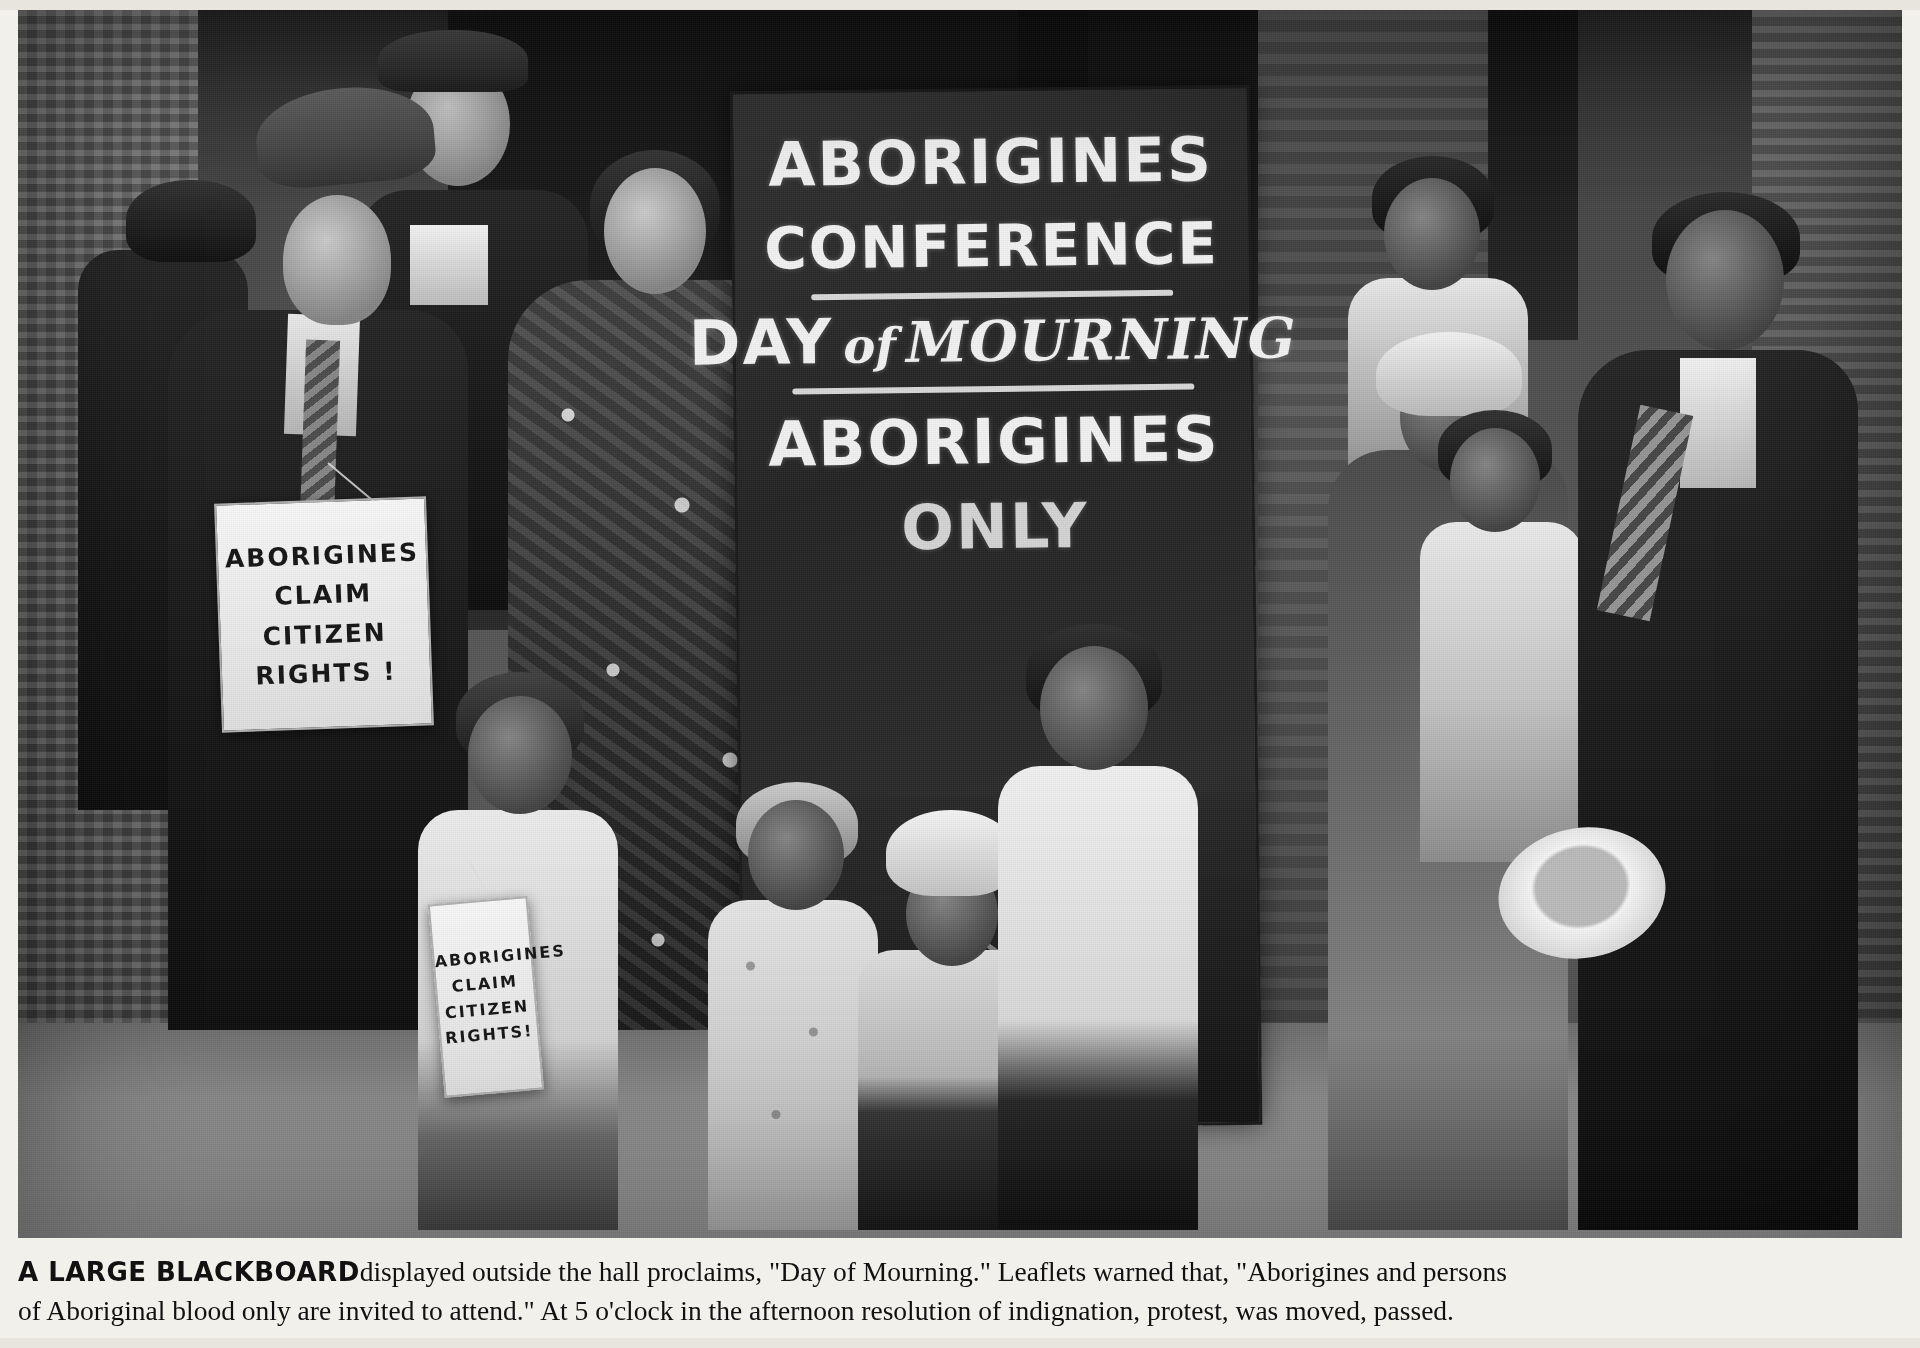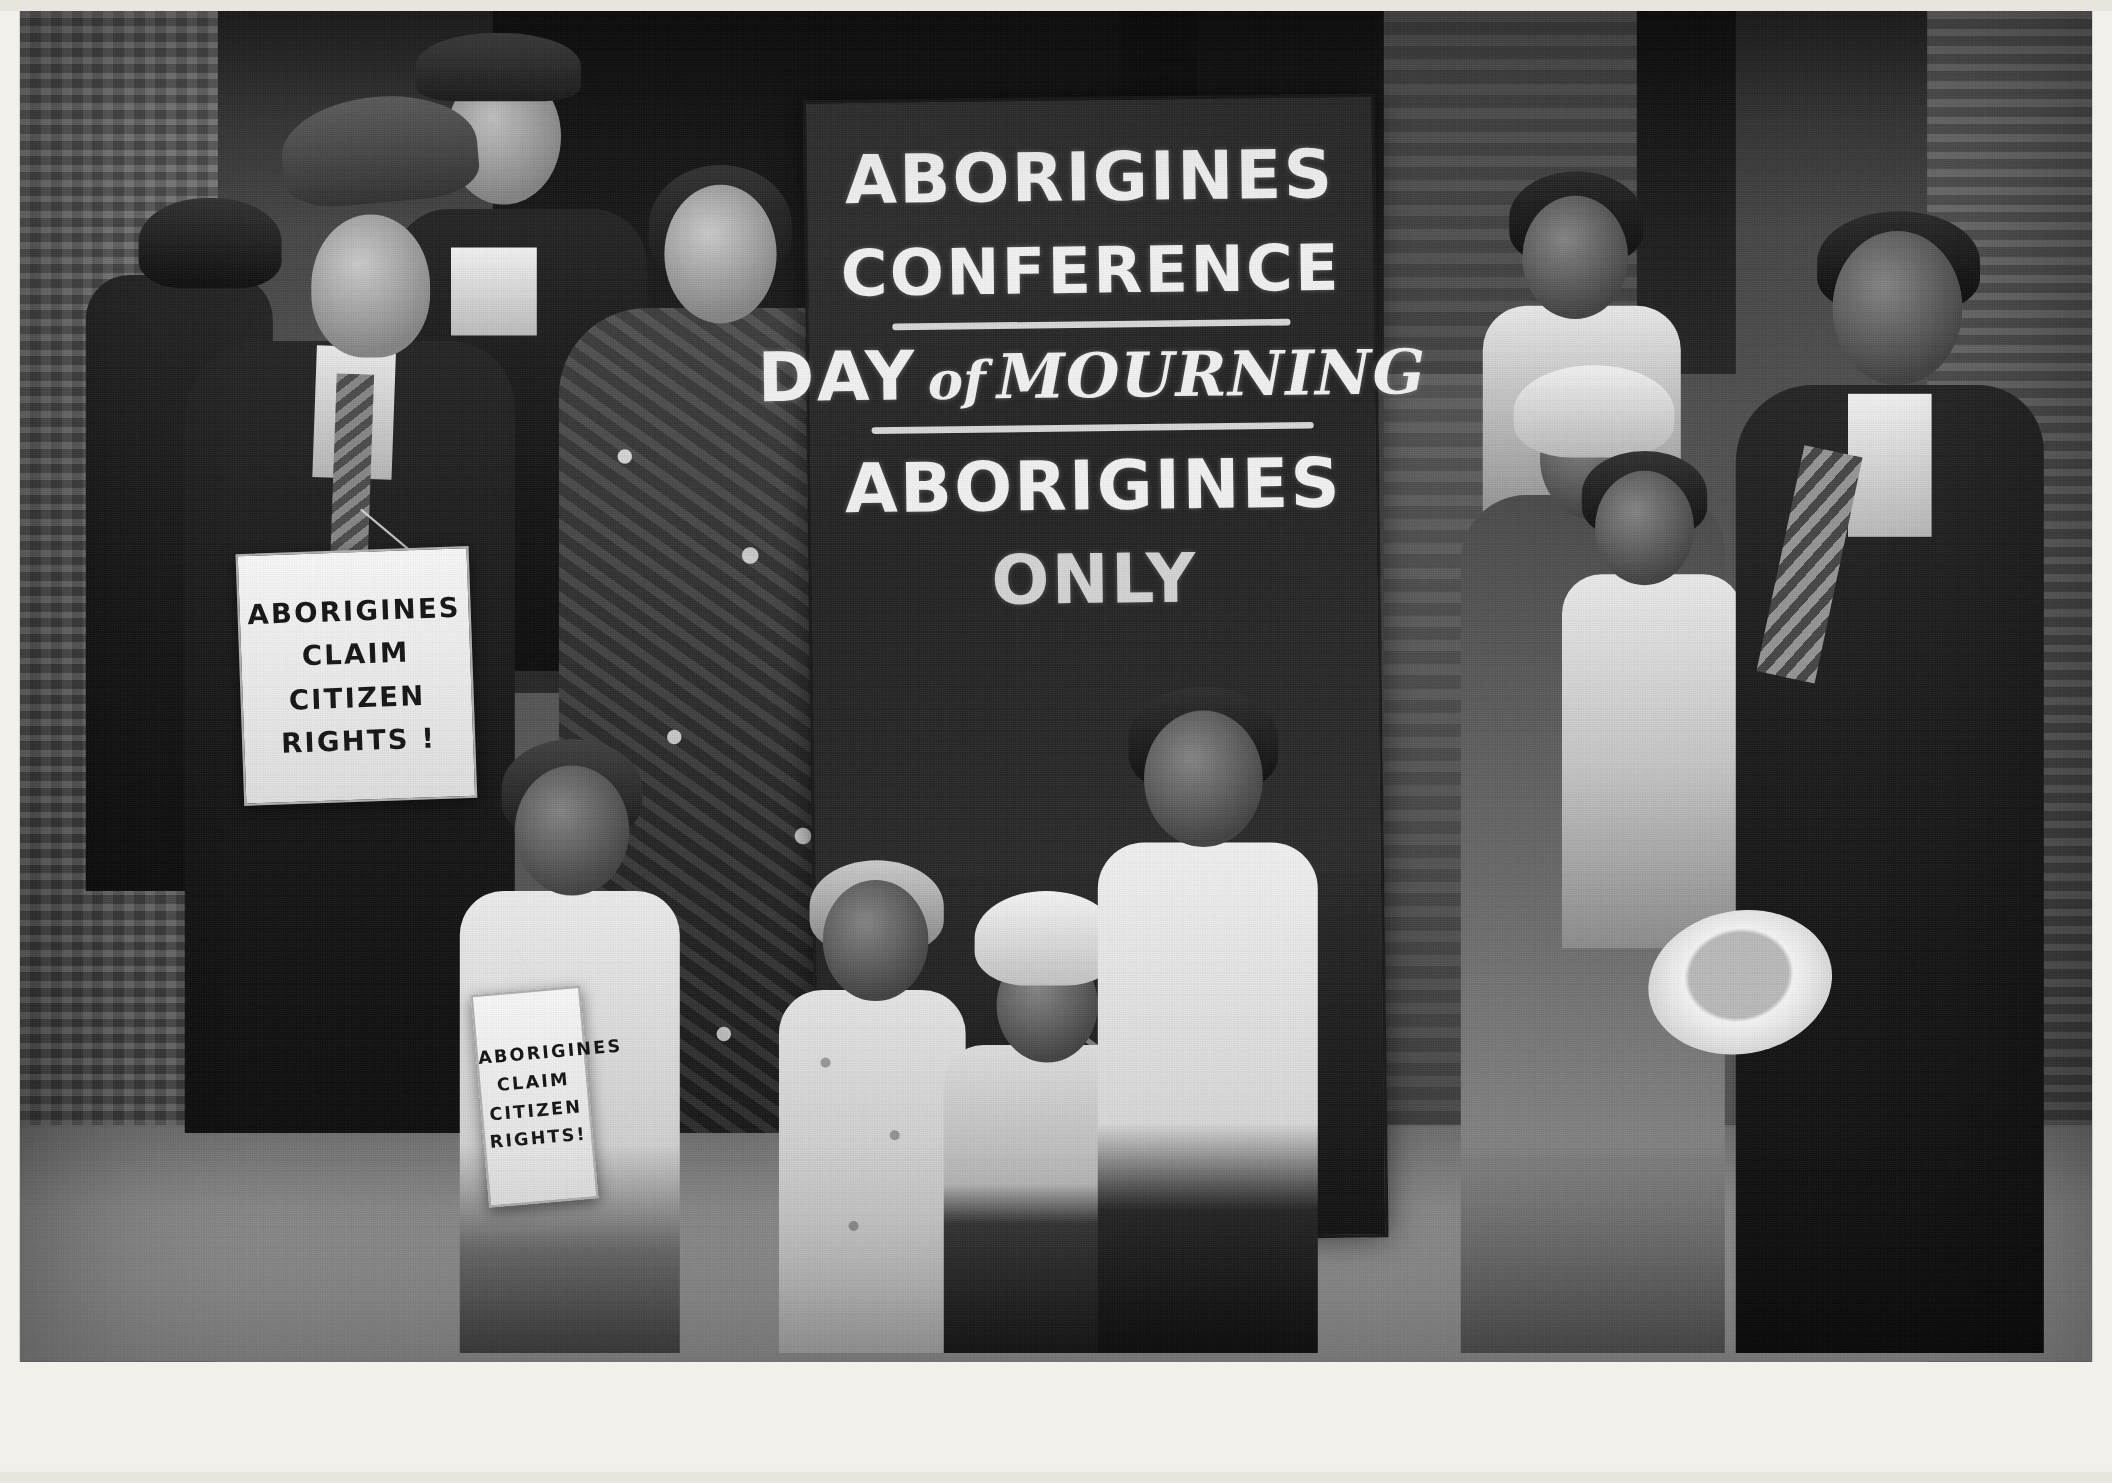--- a/index.html
+++ b/index.html
@@ -453,16 +453,18 @@
       <div>CLAIM</div>
       <div>CITIZEN</div>
       <div>RIGHTS!</div>
     </div>
 
     <div class="photo-grain"></div>
     <div class="photo-vignette"></div>
   </div>
 
   <div class="caption">
+    <span class="caption-line"><b class="lead">A LARGE BLACKBOARD</b><span>displayed outside the hall proclaims, "Day of Mourning." Leaflets warned that, "Aborigines and persons</span></span>
+    <span class="caption-line">of Aboriginal blood only are invited to attend." At 5 o'clock in the afternoon resolution of indignation, protest, was moved, passed.</span>
   </div>
 
   <div class="edge-bottom"></div>
 </div>
 
 </body></html>

